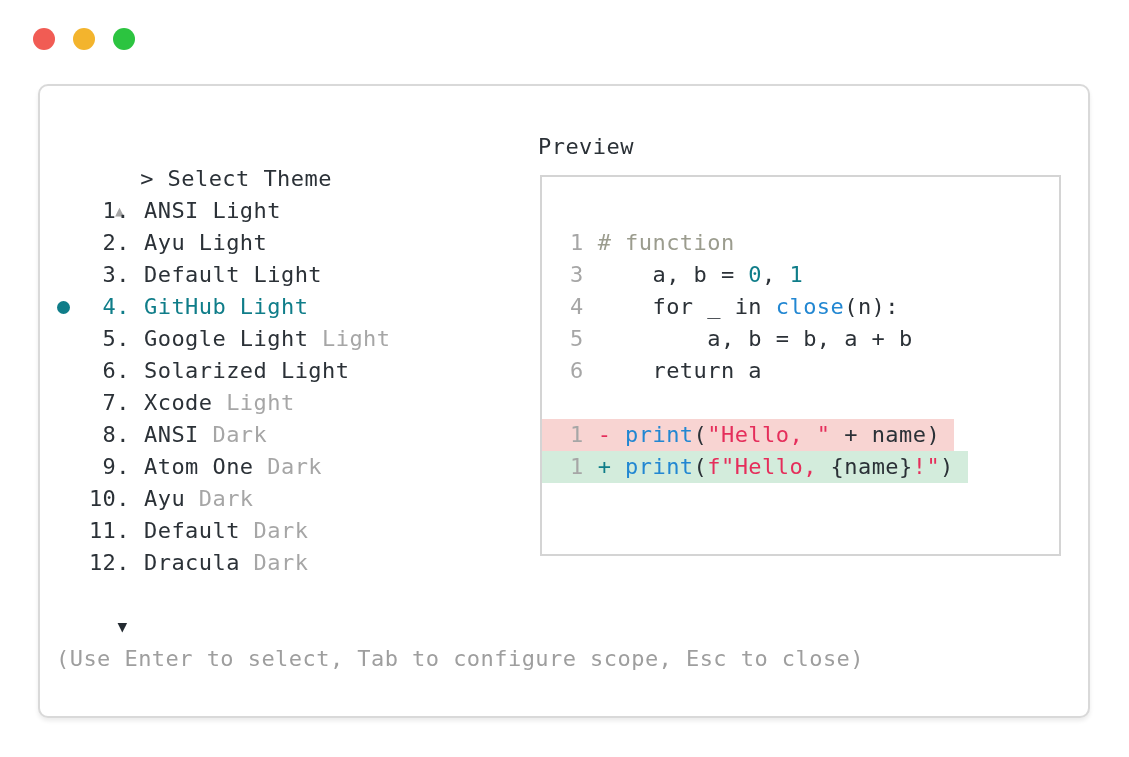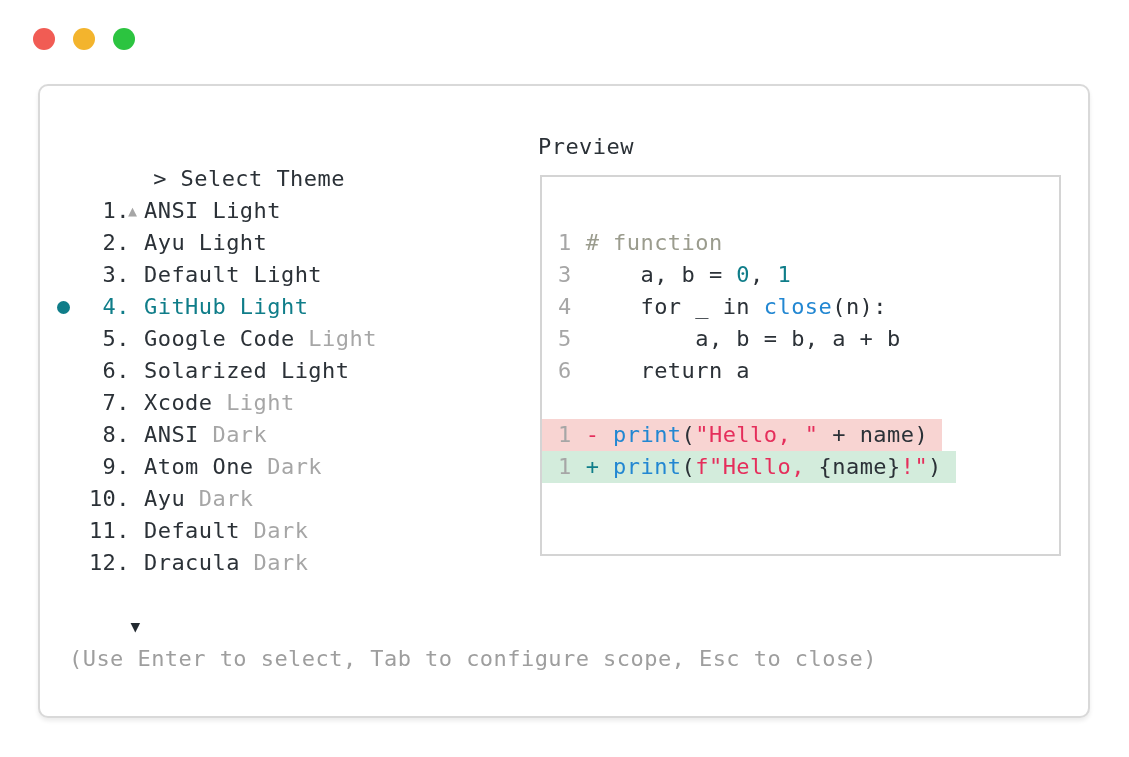--- a/index.html
+++ b/index.html
@@ -18,21 +18,21 @@
   .dot{width:22px;height:22px;border-radius:50%;}
   .dot.red{background:var(--traffic-red);}
   .dot.yellow{background:var(--traffic-yellow);}
   .dot.green{background:var(--traffic-green);}
 
   .panel{position:absolute;left:38px;top:84px;width:1052px;height:634px;
          border:2px solid var(--panel-border);border-radius:10px;background:#fff;
          box-shadow:0 3px 4px rgba(0,0,0,.08);}
 
   .col-left{position:absolute;left:16px;top:45px;width:470px;}
-  .row{height:32px;line-height:32px;white-space:pre;margin-left:13px;}
+  .row{height:32px;line-height:32px;white-space:pre;}
   .prompt-row{padding-left:2px;color:var(--text-dark);}
   .arrow-up{padding-left:2px;color:var(--muted-gray);font-size:15px;}
   .arrow-down{padding-left:1px;color:#232a31;font-size:16px;}
   .spacer{height:32px;}
   .hint{color:var(--hint-gray);}
 
   .item{display:flex;height:32px;align-items:center;cursor:default;}
   .cell-bullet{width:32px;display:flex;align-items:center;}
   .bullet-dot{width:13px;height:13px;border-radius:50%;background:var(--accent-teal);
               margin-left:1px;}
@@ -40,21 +40,21 @@
   .cell-label{margin-left:14px;line-height:32px;white-space:pre;text-align:center;}
   .item .name{color:var(--text-dark);}
   .item.selected .name,.item.selected .cell-num{color:var(--accent-teal);}
   .item .variant{color:var(--muted-gray);}
 
   .preview-label{position:absolute;left:498px;top:45px;height:32px;line-height:32px;}
   .preview-box{position:absolute;left:500px;top:89px;width:521px;height:381px;
                border:2px solid var(--preview-border);background:#fff;padding-top:50px;}
   .code-row{height:32px;}
   .line-inner{display:inline-block;height:32px;line-height:32px;white-space:pre;
-              padding-left:16px;}
+              padding-left:28px;}
   .line-inner.bg-del{background:var(--diff-removed-bg);padding-right:14px;}
   .line-inner.bg-add{background:var(--diff-added-bg);padding-right:14px;}
   .ln{color:var(--muted-gray);padding-right:14px;}
   .tk-plain{color:var(--text-dark);}
   .tk-comment{color:var(--comment-gray);}
   .tk-func{color:var(--function-red);}
   .tk-number{color:var(--accent-teal);}
   .tk-builtin{color:var(--builtin-blue);}
   .tk-string{color:var(--string-crimson);}
   .tk-del-marker{color:var(--string-crimson);}
@@ -97,21 +97,21 @@
         <div class="item selected">
           <span class="cell-bullet">
             <span class="bullet-dot"></span>
           </span>
           <span class="cell-num">4.</span>
           <span class="cell-label"><span class="name">GitHub Light</span></span>
         </div>
         <div class="item">
           <span class="cell-bullet"></span>
           <span class="cell-num">5.</span>
-          <span class="cell-label"><span class="name">Google Code</span><span class="variant"> Light</span></span>
+          <span class="cell-label"><span class="name">Google Light</span><span class="variant"> Light</span></span>
         </div>
         <div class="item">
           <span class="cell-bullet"></span>
           <span class="cell-num">6.</span>
           <span class="cell-label"><span class="name">Solarized Light</span></span>
         </div>
         <div class="item">
           <span class="cell-bullet"></span>
           <span class="cell-num">7.</span>
           <span class="cell-label"><span class="name">Xcode</span><span class="variant"> Light</span></span>

